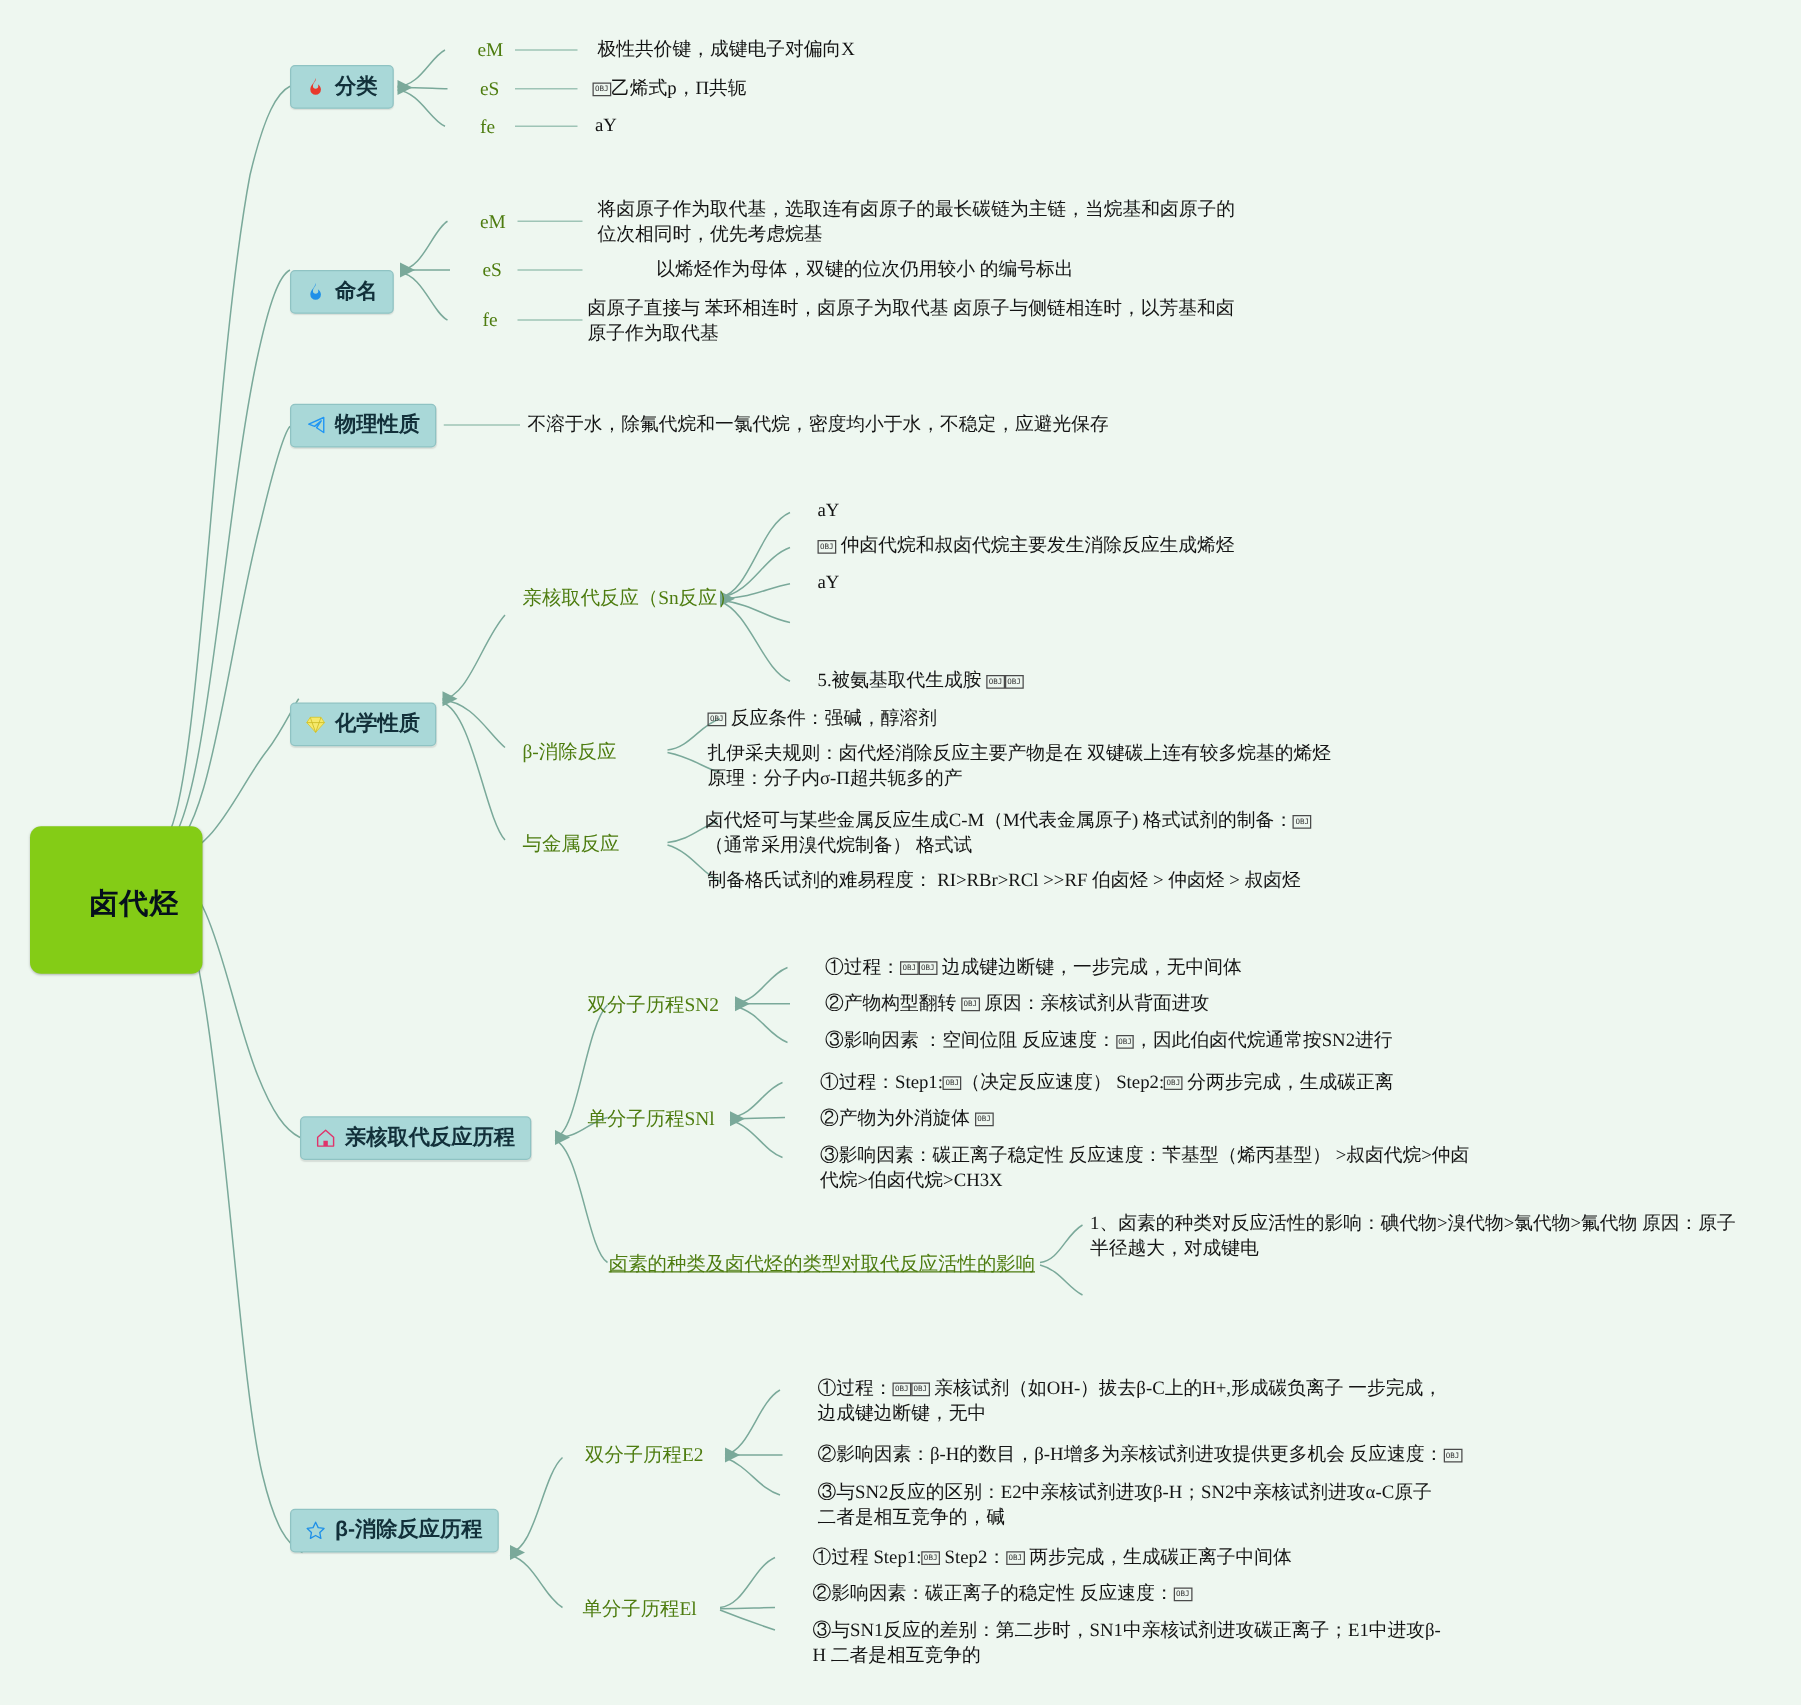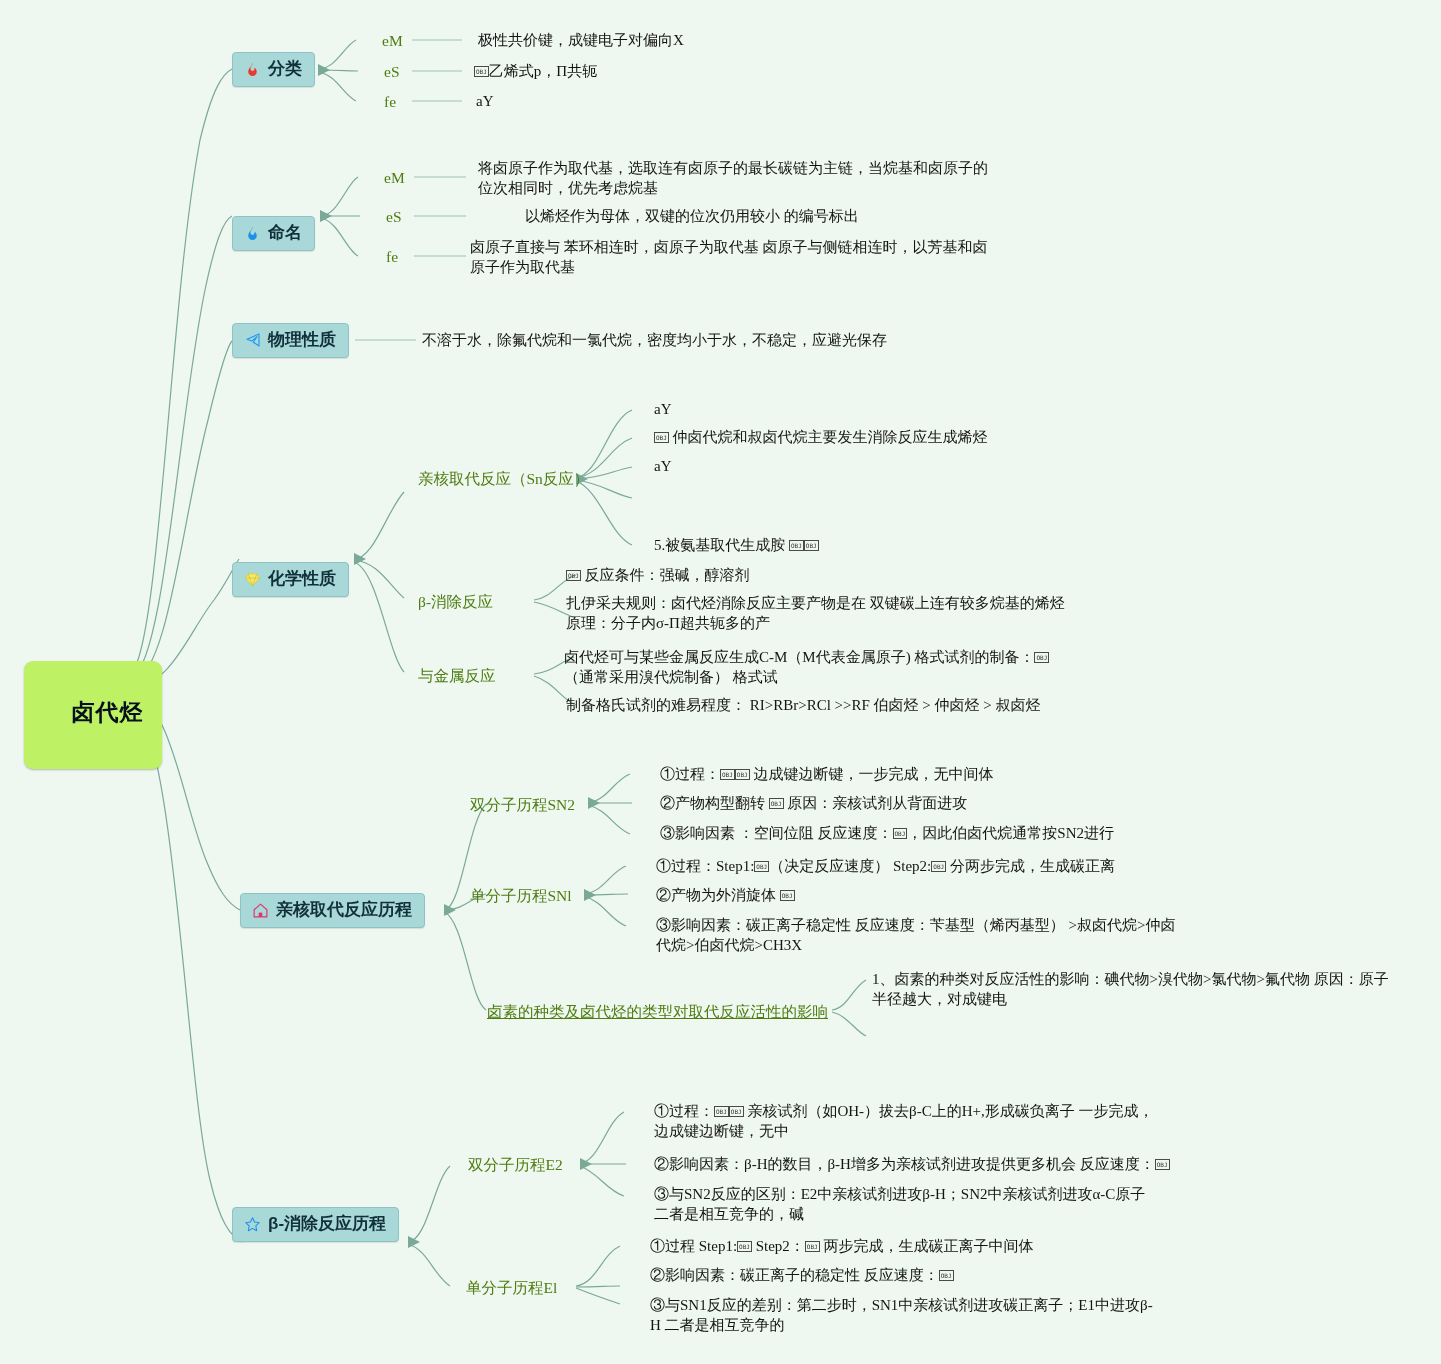--- a/index.html
+++ b/index.html
@@ -30,23 +30,23 @@
   }
   .node {
     position: absolute;
     box-sizing: border-box;
     white-space: pre;
     line-height: 1.32;
   }
 
   
   .root-node {
-    background: #bef264;
+    background: #84cc16;
     border-radius: 9px;
-    padding: 6px 18px 11px 18px;
+    padding: 16px 18px 11px 18px;
     font-size: 23px;
     font-weight: 700;
     color: #05101c;
     font-family: "Liberation Sans", "DejaVu Sans", sans-serif;
     letter-spacing: 1px;
     box-shadow: 0 1px 2px rgba(0,0,0,.25);
   }
 
   
   .topic {

